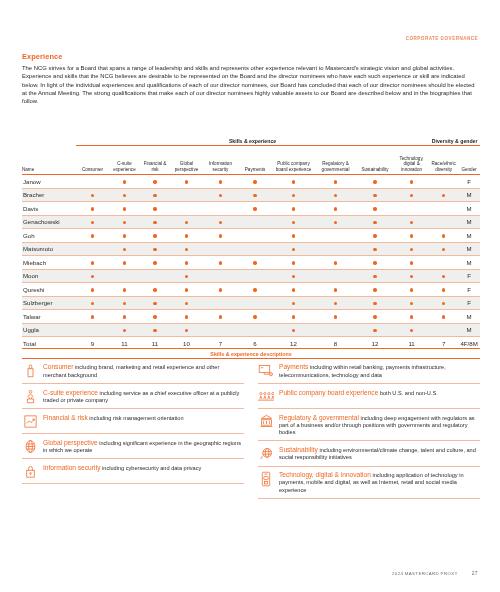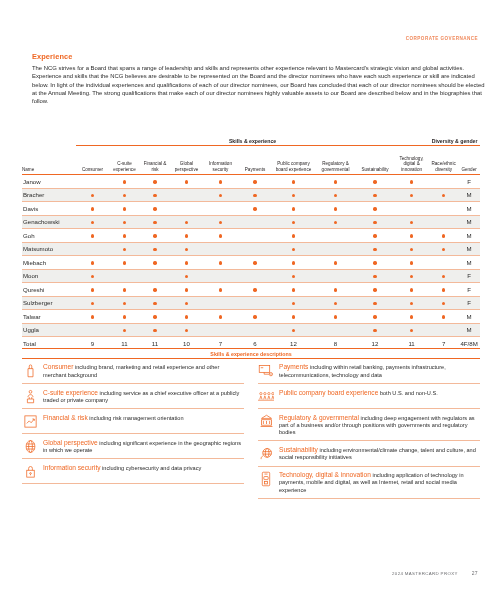--- a/index.html
+++ b/index.html
@@ -11,21 +11,21 @@
   .page{position:relative;width:500px;height:592px;padding:0;box-sizing:border-box;}
 
   
   .running-head{
     position:absolute;top:36px;right:22px;
     font-size:4.6px;letter-spacing:.45px;color:#f08a5d;
     text-transform:uppercase;font-weight:600;
   }
 
   
-  .intro-wrap{position:absolute;left:32px;top:52px;width:458px;}
+  .intro-wrap{position:absolute;left:22px;top:52px;width:458px;}
   .sec-title{
     color:#ef6723;font-weight:700;font-size:7.4px;margin:0 0 3px 0;letter-spacing:.1px;
   }
   .intro-body{
     font-size:5.9px;line-height:8.25px;color:#2b2b2b;text-align:left;
   }
 
   
   .matrix{
     position:absolute;left:22px;top:136px;width:458px;

